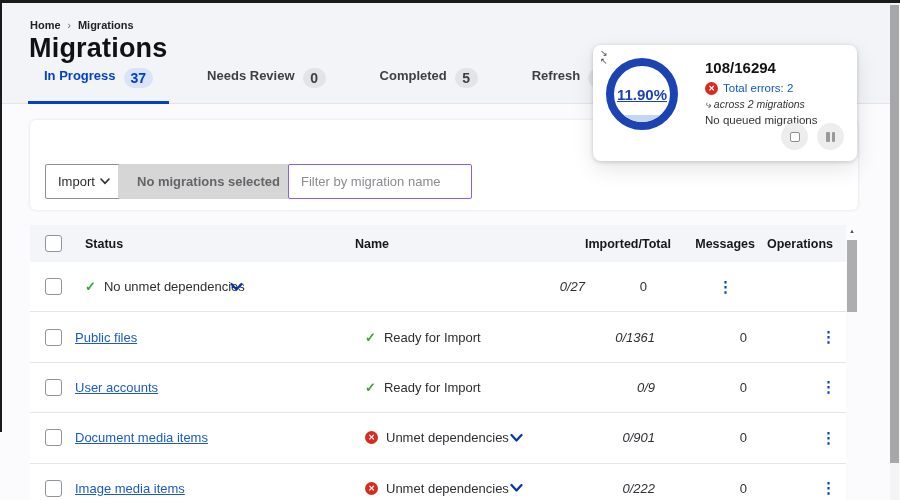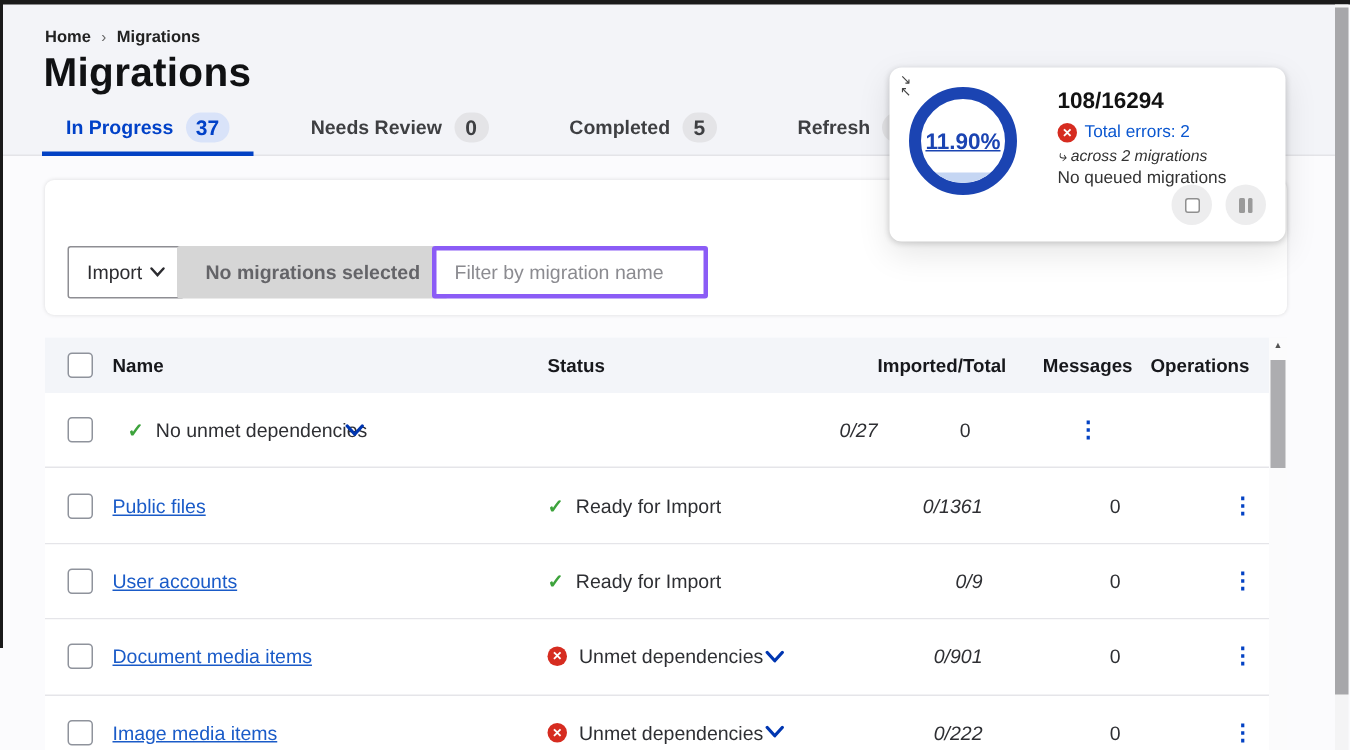--- a/index.html
+++ b/index.html
@@ -14,21 +14,21 @@
   
   .header {
     position:absolute; top:3px; left:0; right:10px; height:101px;
     background:#f3f4f8; border-bottom:1px solid #e4e4e8;
   }
   .breadcrumb { position:absolute; top:16px; left:30px; font-size:11px; font-weight:bold; color:#222; display:flex; gap:7px; align-items:center; }
   .breadcrumb .sep { color:#666; font-weight:normal; font-size:10px; }
   .page-title { position:absolute; top:30px; left:29px; font-size:27px; font-weight:bold; color:#101113; letter-spacing:.2px; }
   .tabs { position:absolute; left:28px; bottom:-1px; display:flex; gap:22px; }
   .tab {
-    display:flex; align-items:center; gap:8px; padding:0 16px; height:36px;
+    display:flex; align-items:flex-start; gap:8px; padding:0 16px; height:36px;
     font-size:13px; font-weight:bold; color:#3e3f42; cursor:pointer;
     border-bottom:3px solid transparent;
   }
   .tab.active { color:#0041c8; border-bottom-color:#0342c4; }
   .badge {
     min-width:23px; height:20px; padding:0 7px; border-radius:11px;
     background:#e4e4e7; color:#3e3f42; font-size:14px; font-weight:bold;
     display:flex; align-items:center; justify-content:center;
   }
   .tab.active .badge { background:#d9e3f9; color:#0041c8; }
@@ -76,21 +76,21 @@
     font-family:inherit; font-size:13px; color:#2c2c30; cursor:pointer;
     display:flex; align-items:center; gap:5px;
   }
   .selection-btn {
     position:absolute; left:88px; top:44px; height:35px; padding:0 19px;
     background:#d6d6d6; border:none; border-radius:2px;
     font-family:inherit; font-size:13px; font-weight:bold; color:#646468; cursor:default;
   }
   .filter-input {
     position:absolute; left:258px; top:44px; height:35px; width:184px;
-    border:3px solid #8b5cf6; border-radius:2px; padding:0 12px;
+    border:1px solid #8b5cf6; border-radius:2px; padding:0 12px;
     font-family:inherit; font-size:13px; color:#333; background:#fff;
   }
   .filter-input::placeholder { color:#8b8b90; }
 
   
   .table-card { position:absolute; left:30px; top:225px; width:828px; bottom:0; background:#fff; }
   .tgrid { display:grid; grid-template-columns:45px 280px 230px 70px 100px 1fr; align-items:center; }
   .thead { height:37px; background:#f3f5f9; font-size:12.5px; font-weight:bold; color:#17181c; }
   .th-right { text-align:right; }
   .th-ops { text-align:right; padding-right:25px; }
@@ -196,22 +196,22 @@
     </button>
     <button class="selection-btn">No migrations selected</button>
     <input class="filter-input" type="text" placeholder="Filter by migration name" style="">
   </div>
 
   <div class="table-card">
     <div class="tgrid thead">
       <div>
           <span class="checkbox"></span>
         </div>
+      <div style="padding-left:10px;">Status</div>
       <div>Name</div>
-      <div style="padding-left:10px;">Status</div>
       <div class="th-right">Imported/Total</div>
       <div class="th-right">Messages</div>
       <div class="th-ops">Operations</div>
     </div>
     <div id="table-body">
   <div class="tgrid trow">
     <div>
             <span class="checkbox"></span>
           </div>
     <div class="status-cell">

